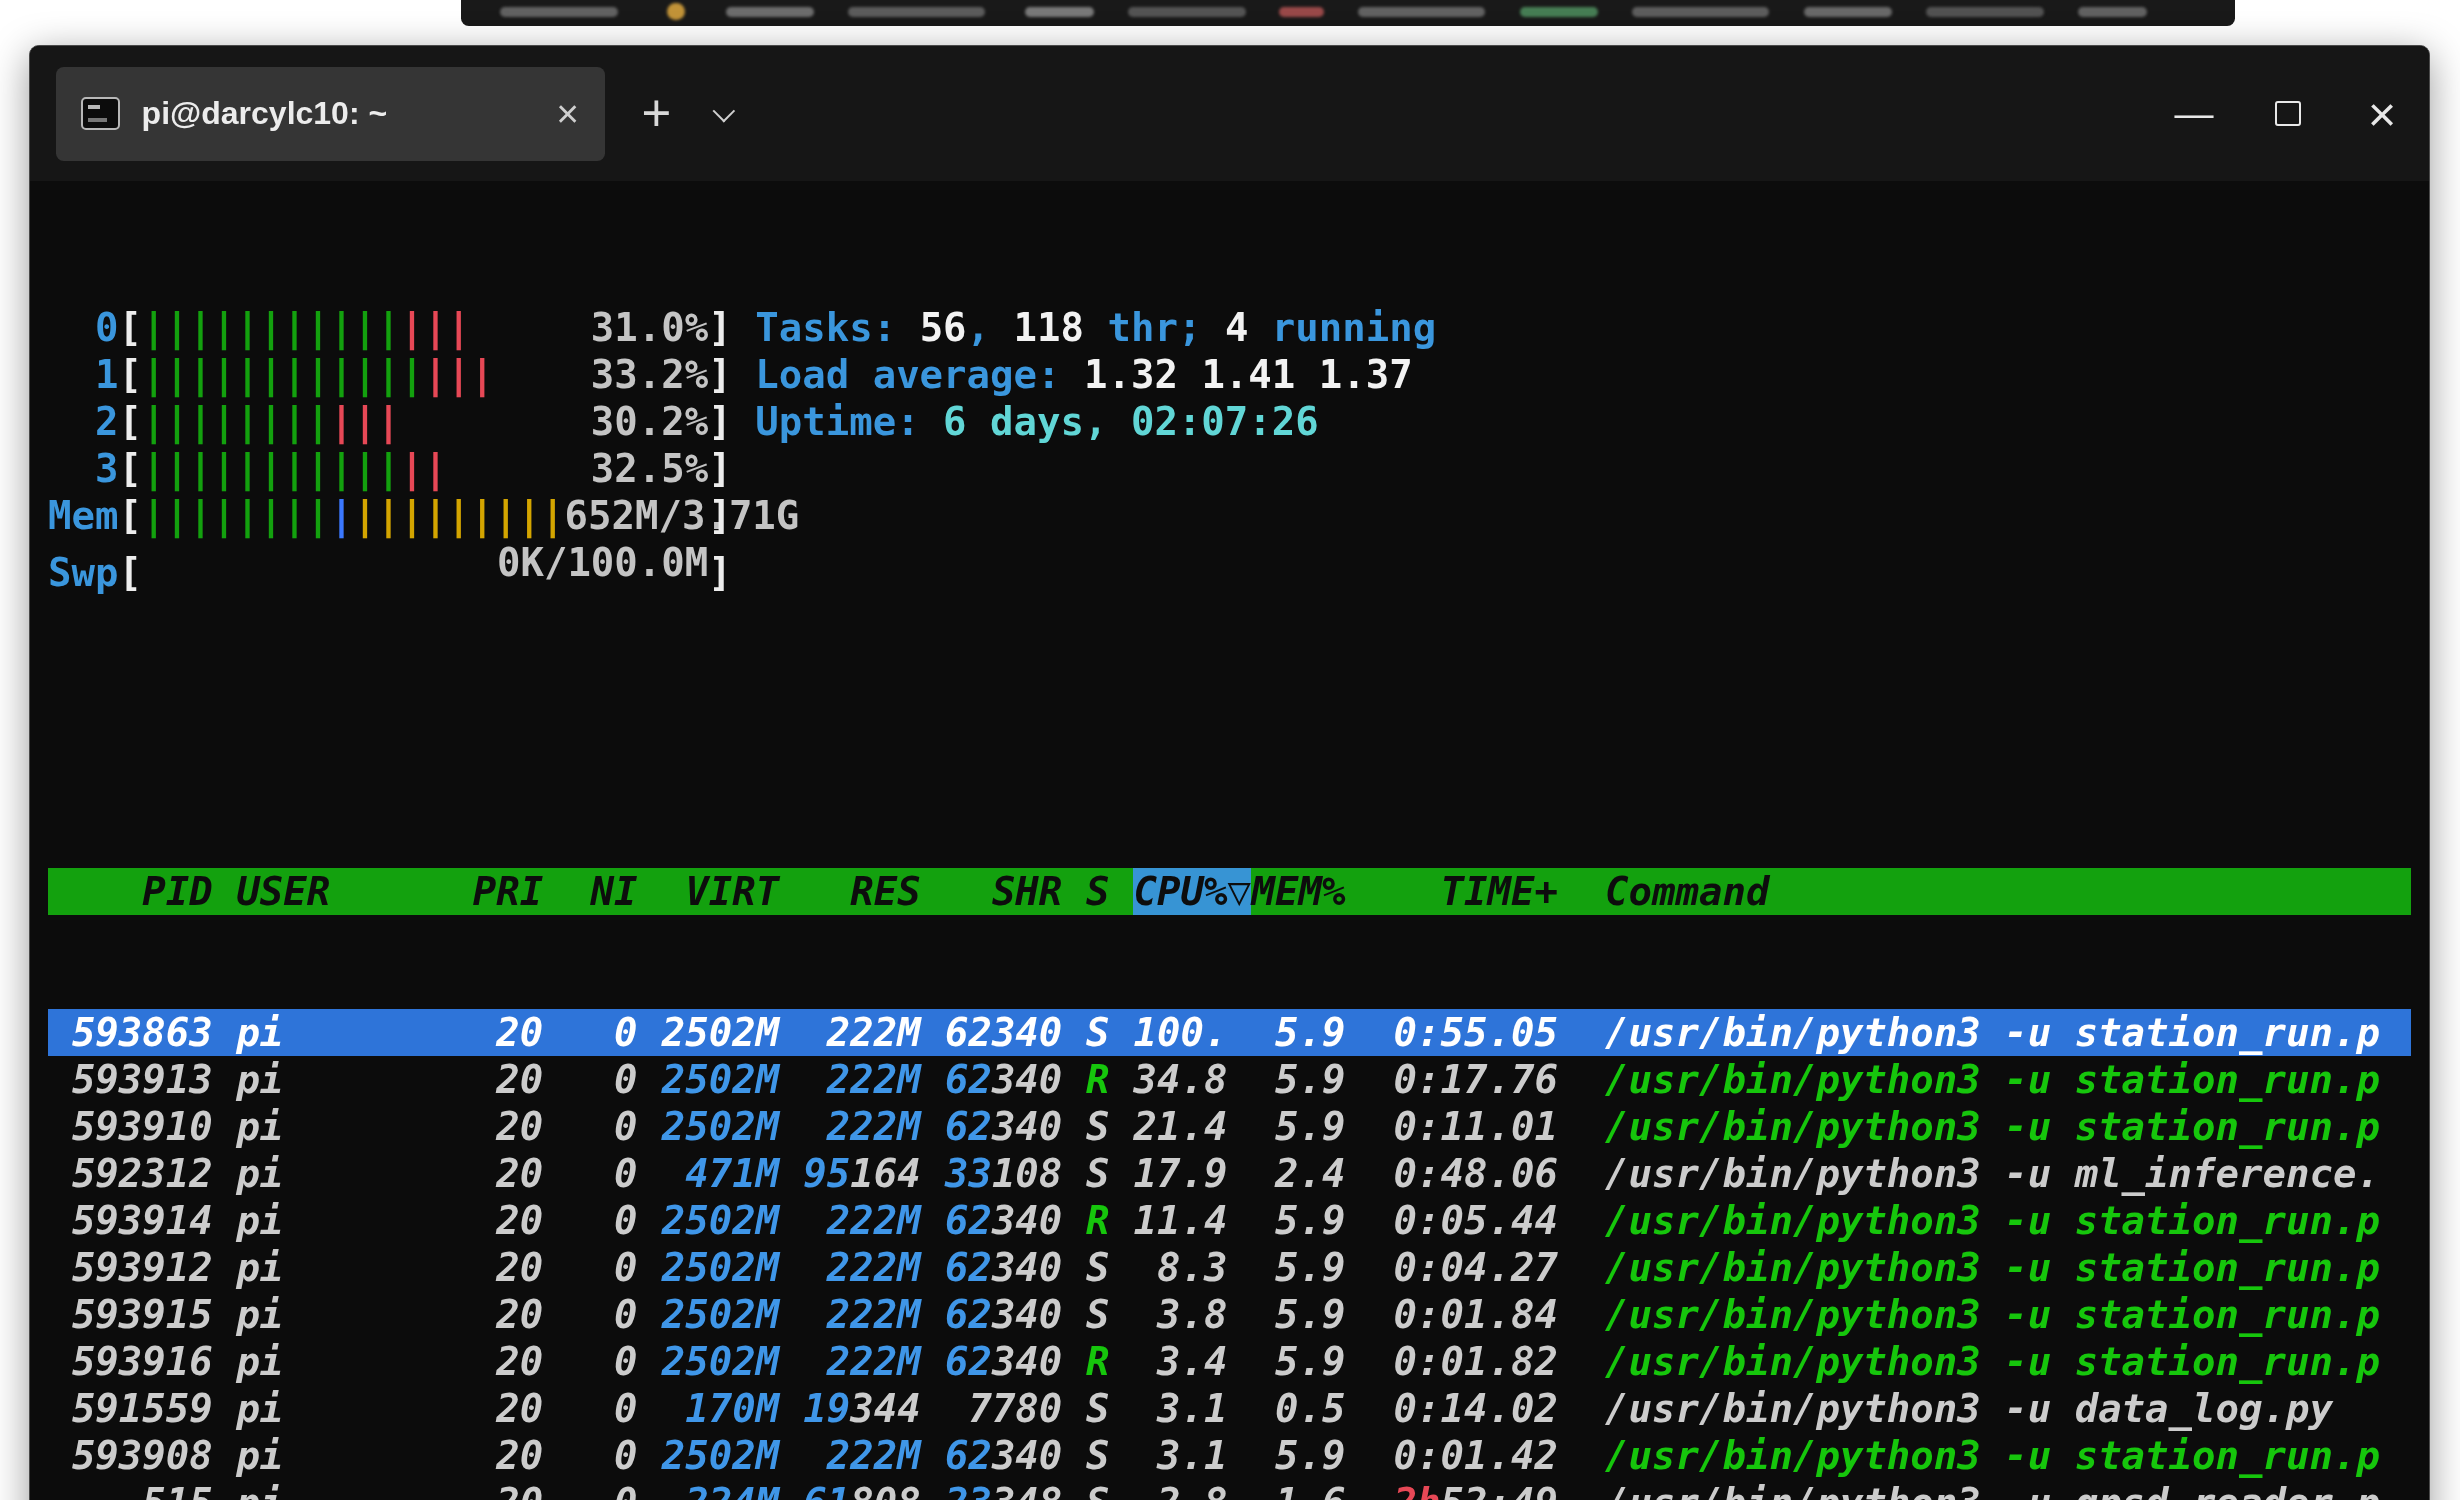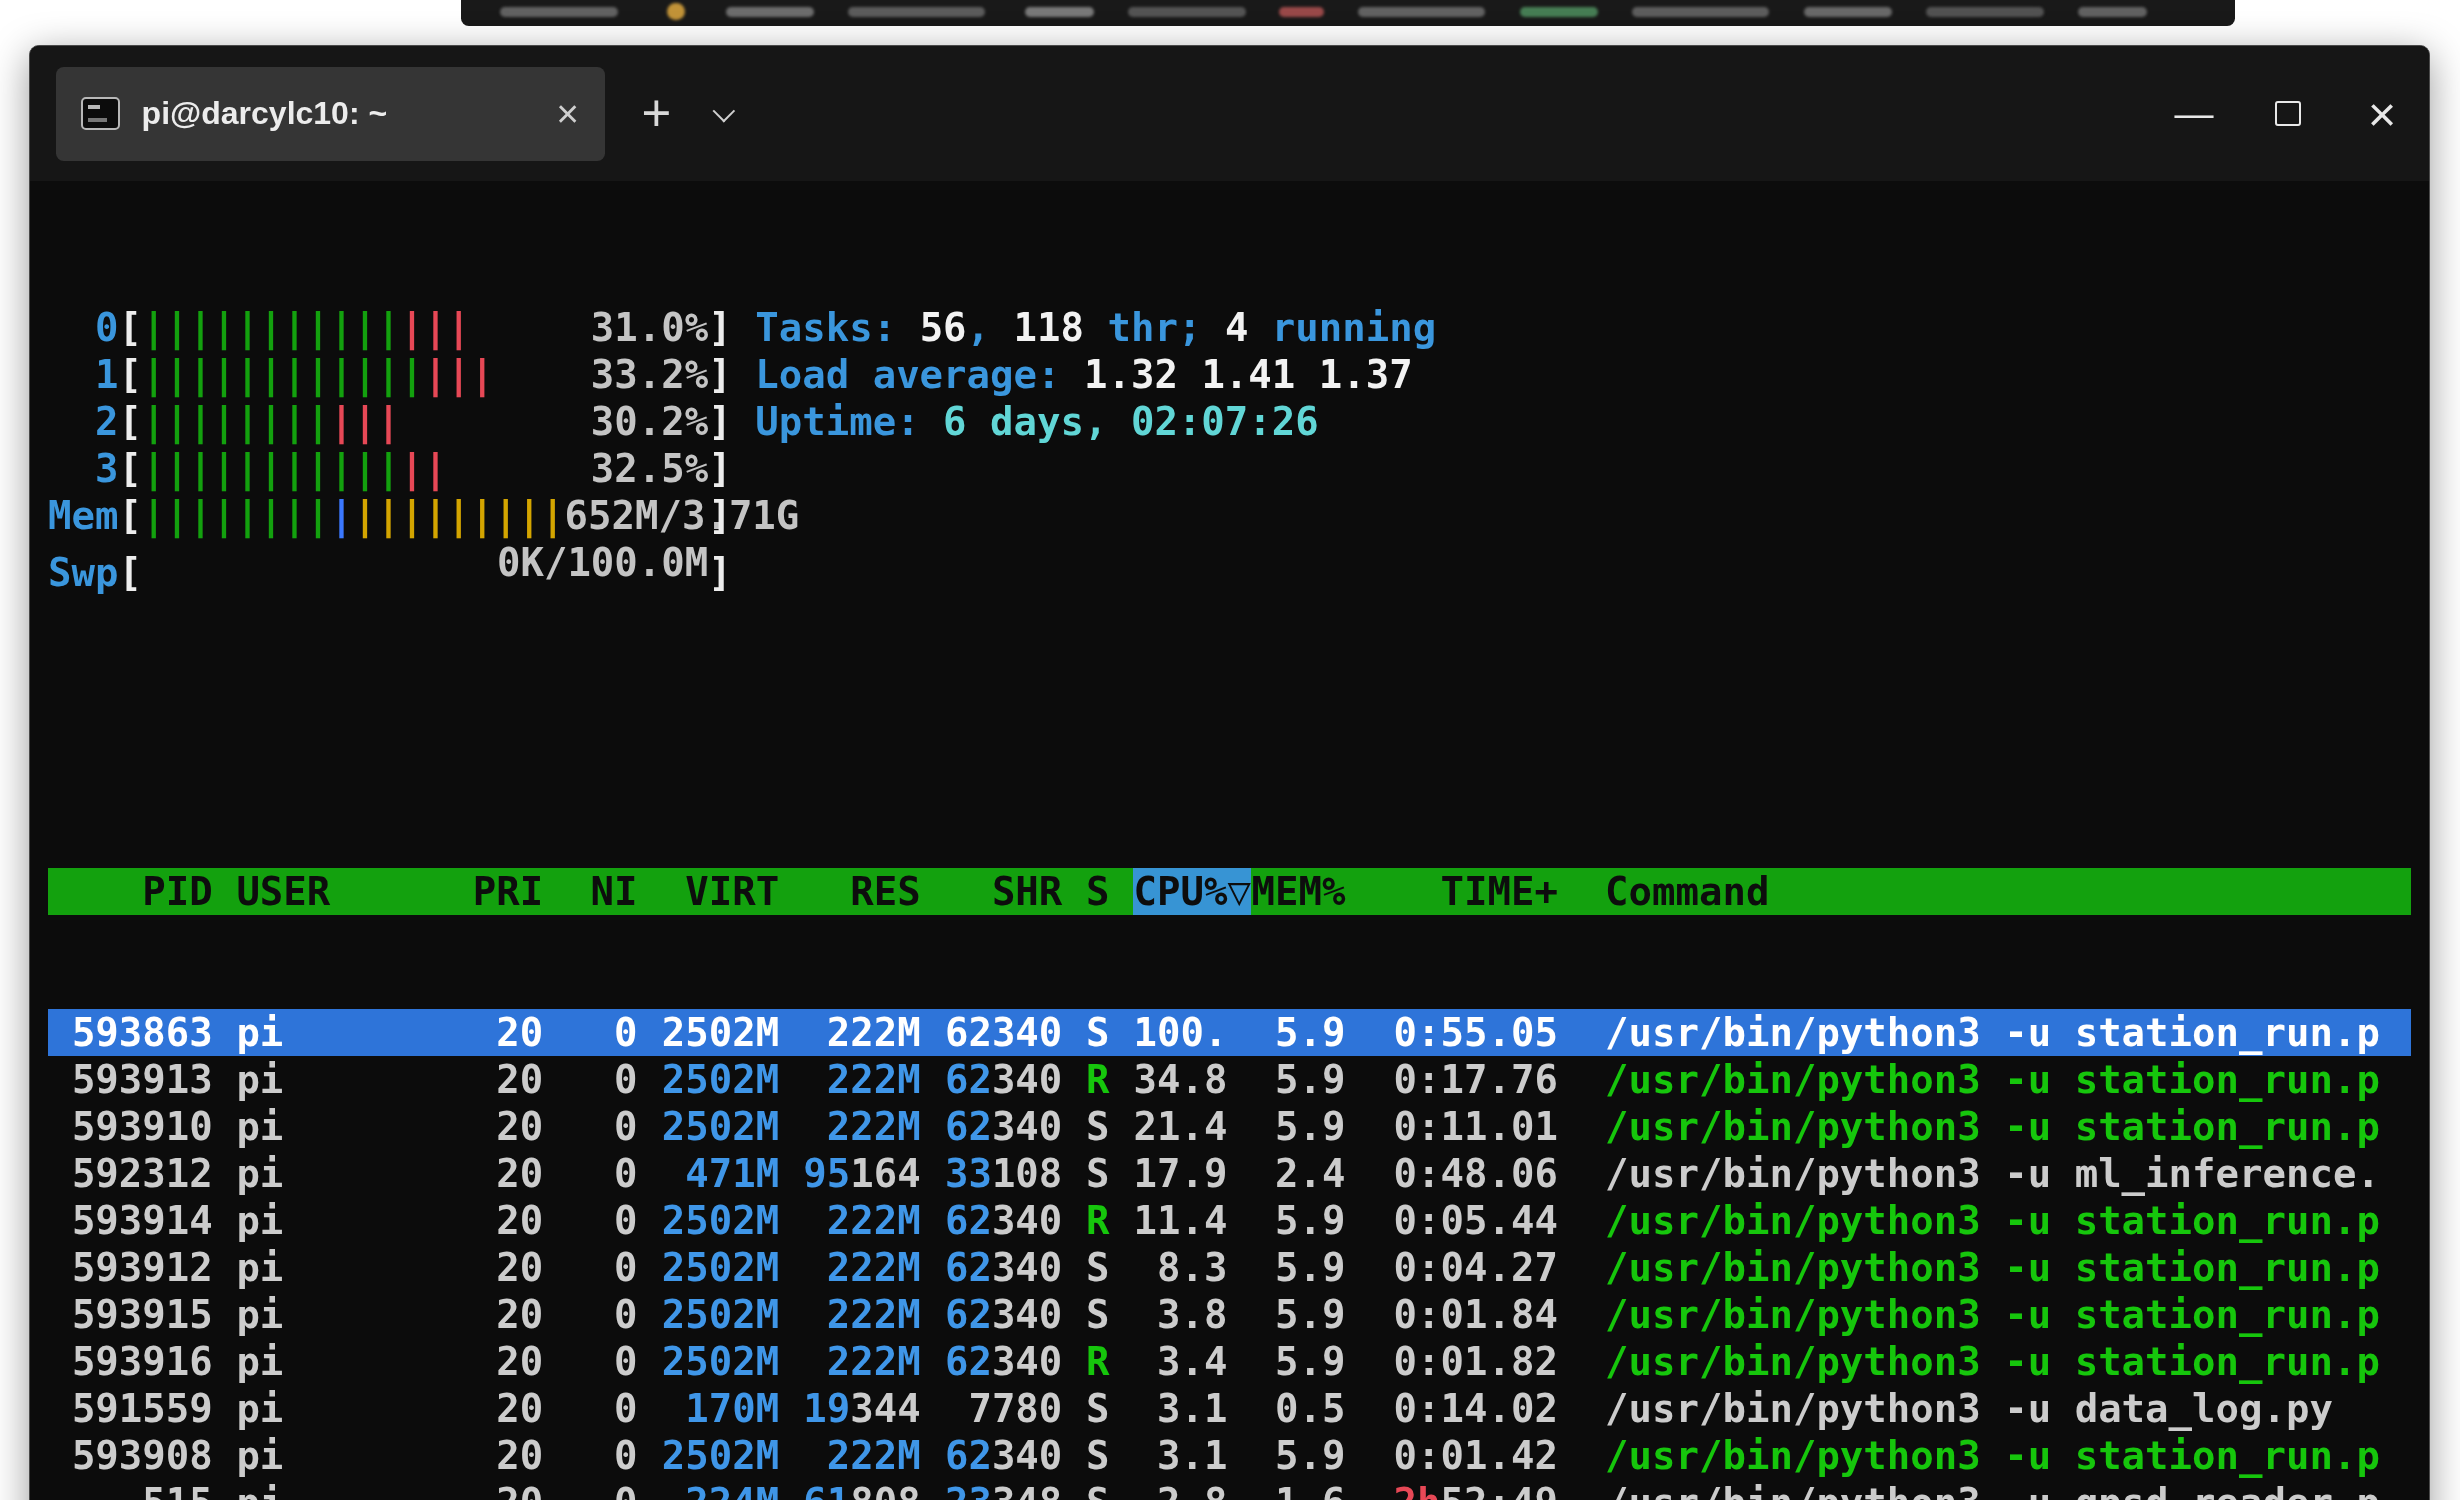--- a/index.html
+++ b/index.html
@@ -88,21 +88,21 @@
   .p-blue { color:#3b78ff; } .p-yellow { color:#d4a500; }
 
   #info { margin-left:23.5px; }
   .iline { height:var(--lh); }
   .c-cyan { color:var(--cyan); }
   .c-bold { color:#f2f2f2; }
   .c-cyanbold { color:#61d6d6; }
 
   .vspacer { height:calc(var(--lh)*2); }
 
-  .prow { display:flex; height:var(--lh); }
+  .prow { display:flex; height:var(--lh);font-style:italic; }
   .prow span { display:inline-block; }
   .prow.hdr { background:#13a10e; }
   .hdr span { color:#0d0d0d; }
   .hdr .hsort { background:#3794d4; }
   .sel { background:var(--blue); }
   .sel, .sel span { color:#ffffff !important; }
 
   .c-mem { color:#3f96e8; }
   .c-green { color:var(--green); }
   .c-red { color:#e74856; }

